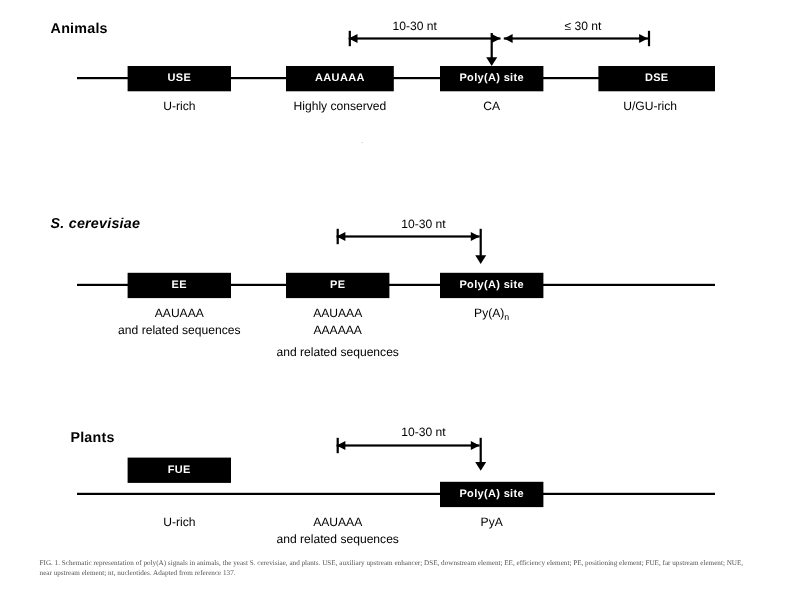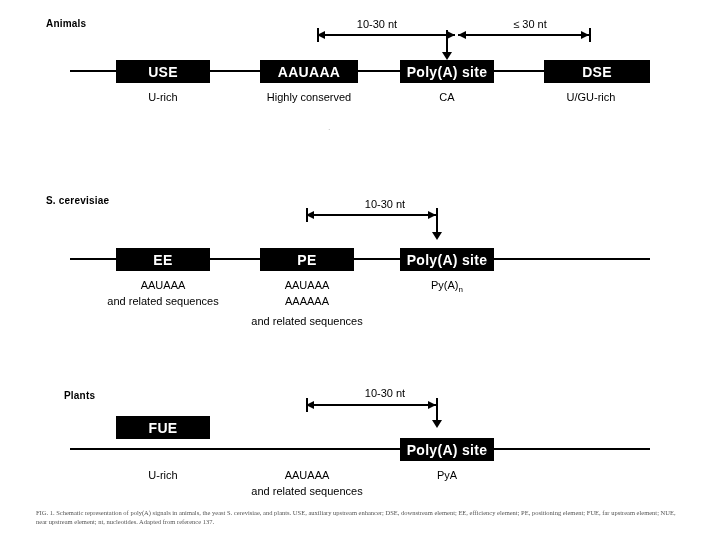--- a/index.html
+++ b/index.html
@@ -10,35 +10,35 @@
   #page {
     position: relative;
     width: 720px;
     height: 540px;
     background: #ffffff;
     font-family: "Liberation Sans", sans-serif;
     overflow: hidden;
   }
   .section-title {
     position: absolute;
-    font-size: 10px;
+    font-size: 13px;
     font-weight: bold;
     color: #000;
     letter-spacing: 0.2px;
   }
   .baseline {
     position: absolute;
     height: 2px;
     background: #000;
   }
   .box {
     position: absolute;
     background: #000;
     color: #fff;
-    font-size: 14px;
+    font-size: 10px;
     font-weight: bold;
     display: flex;
     align-items: center;
     justify-content: center;
     letter-spacing: 0.3px;
   }
   .caption {
     position: absolute;
     font-size: 11px;
     color: #000;
@@ -134,21 +134,21 @@
   <div class="box" style="left:400px; top:60px; width:94px; height:23px;">Poly(A) site</div>
   <div class="box" style="left:544px; top:60px; width:106px; height:23px;">DSE</div>
 
   <div class="caption" style="left:113px; top:91px; width:100px;">U-rich</div>
   <div class="caption" style="left:239px; top:91px; width:140px;">Highly conserved</div>
   <div class="caption" style="left:397px; top:91px; width:100px;">CA</div>
   <div class="caption" style="left:541px; top:91px; width:100px;">U/GU-rich</div>
 
   <div class="smudge" style="left:328px; top:122px;">.</div>
 
-  <div class="section-title" style="left:46px; top:195px;">S. cerevisiae</div>
+  <div class="section-title" style="left:46px; top:195px;font-style:italic;">S. cerevisiae</div>
 
   <div class="arrowlabel" style="left:325px; top:198px; width:120px;">10-30 nt</div>
   <div class="tick" style="left:306px; top:208px; height:14px;"></div>
   <div class="arrowline" style="left:306px; top:214px; width:130px;"></div>
   <div class="arrowhead-l" style="left:306px; top:211px;"></div>
   <div class="arrowhead-r" style="left:428px; top:211px;"></div>
 
   <div class="downarrow-stem" style="left:436px; top:208px; height:26px;"></div>
   <div class="downarrow-head" style="left:432px; top:232px;"></div>
 

